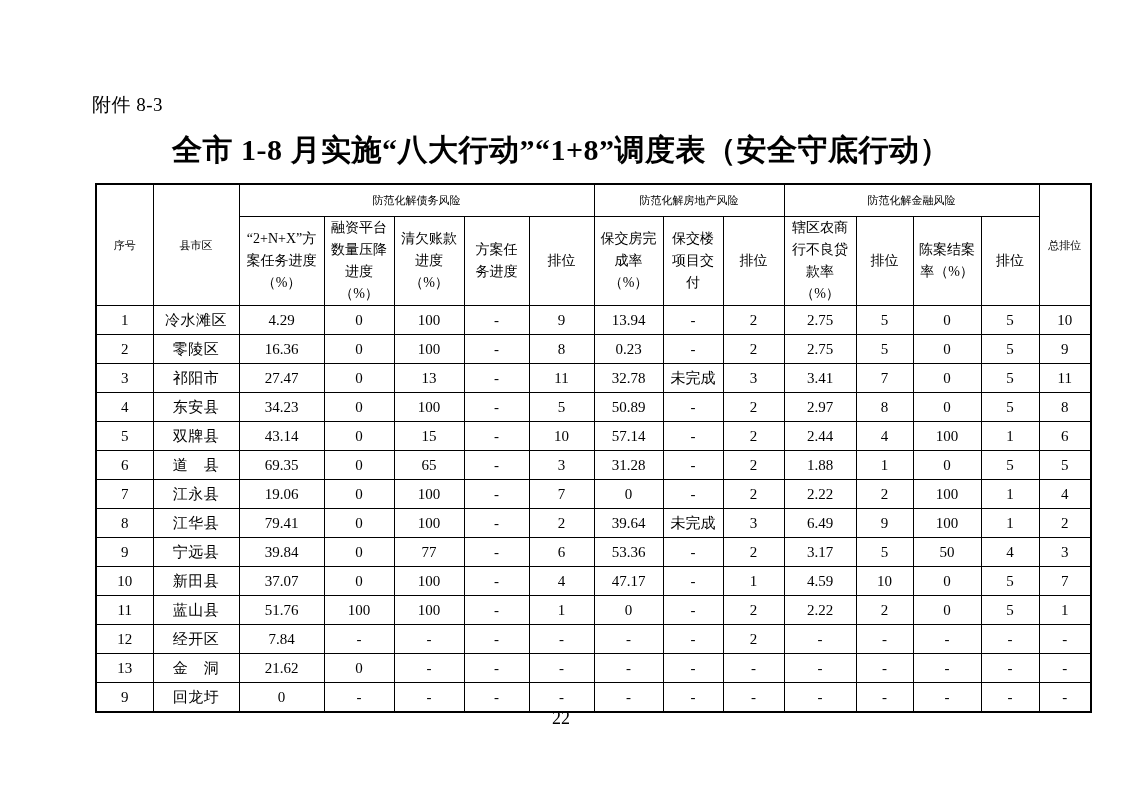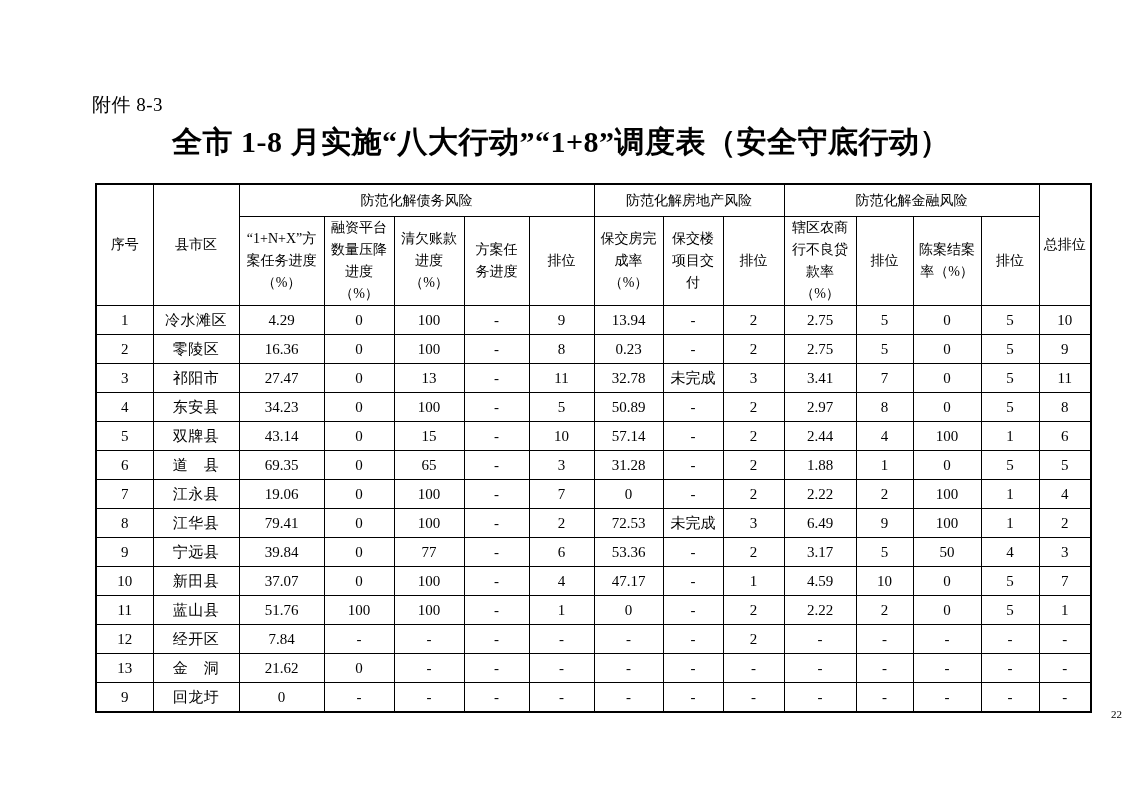--- a/index.html
+++ b/index.html
@@ -22,21 +22,21 @@
     top: 92px;
     font-size: 19px;
     letter-spacing: 0.5px;
     white-space: pre;
   }
   .doc-title {
     position: absolute;
     left: 0;
     right: 0;
     top: 122px;
-    margin: 0;
+    margin: 8px;
     text-align: center;
     font-size: 30px;
     font-weight: bold;
     letter-spacing: 0.5px;
   }
   table.sched {
     position: absolute;
     left: 95px;
     top: 183px;
     width: 995px;
@@ -48,43 +48,43 @@
   table.sched td {
     border: 1px solid #000;
     text-align: center;
     vertical-align: middle;
     padding: 0;
     font-weight: normal;
     overflow: hidden;
   }
   tr.group-row th {
     height: 31px;
-    font-size: 14px;
+    font-size: 11px;
   }
   tr.sub-row th {
     height: 78px;
     font-size: 14px;
     line-height: 1.58;
     padding: 0 5px;
   }
   tbody.sched-body td {
     height: 28px;
     font-size: 15px;
   }
   td.cell-county {
     font-size: 15px;
     letter-spacing: 0.5px;
   }
   .page-number {
     position: absolute;
     left: 0;
     right: 0;
     top: 708px;
-    text-align: right;
-    font-size: 11px;
+    text-align: center;
+    font-size: 18px;
     font-family: "Liberation Serif", "DejaVu Serif", serif;
   }
 </style>
 </head>
 <body>
 
 <div class="page">
 
   <div class="attachment-label">附件 8-3</div>
 
@@ -111,21 +111,21 @@
     <thead>
       <tr class="group-row">
         <th rowspan="2">序号</th>
         <th rowspan="2">县市区</th>
         <th colspan="5">防范化解债务风险</th>
         <th colspan="3">防范化解房地产风险</th>
         <th colspan="4">防范化解金融风险</th>
         <th rowspan="2">总排位</th>
       </tr>
       <tr class="sub-row">
-        <th>“1+N+X”方案任务进度（%）</th>
+        <th>“2+N+X”方案任务进度（%）</th>
         <th>融资平台数量压降进度（%）</th>
         <th>清欠账款进度（%）</th>
         <th>方案任务进度</th>
         <th>排位</th>
         <th>保交房完成率（%）</th>
         <th>保交楼项目交付</th>
         <th>排位</th>
         <th>辖区农商行不良贷款率（%）</th>
         <th>排位</th>
         <th>陈案结案率（%）</th>
@@ -253,21 +253,21 @@
           <td>4</td>
         </tr>
         <tr>
           <td>8</td>
           <td class="cell-county">江华县</td>
           <td>79.41</td>
           <td>0</td>
           <td>100</td>
           <td>-</td>
           <td>2</td>
-          <td>72.53</td>
+          <td>39.64</td>
           <td>未完成</td>
           <td>3</td>
           <td>6.49</td>
           <td>9</td>
           <td>100</td>
           <td>1</td>
           <td>2</td>
         </tr>
         <tr>
           <td>9</td>

